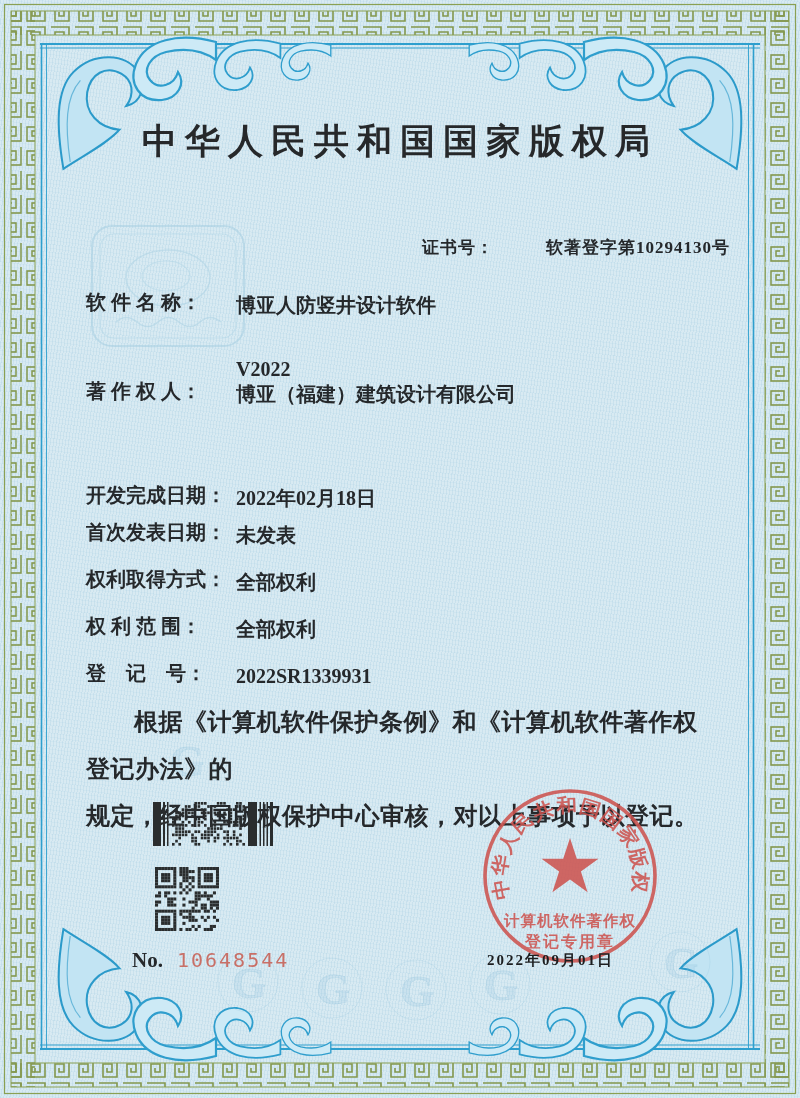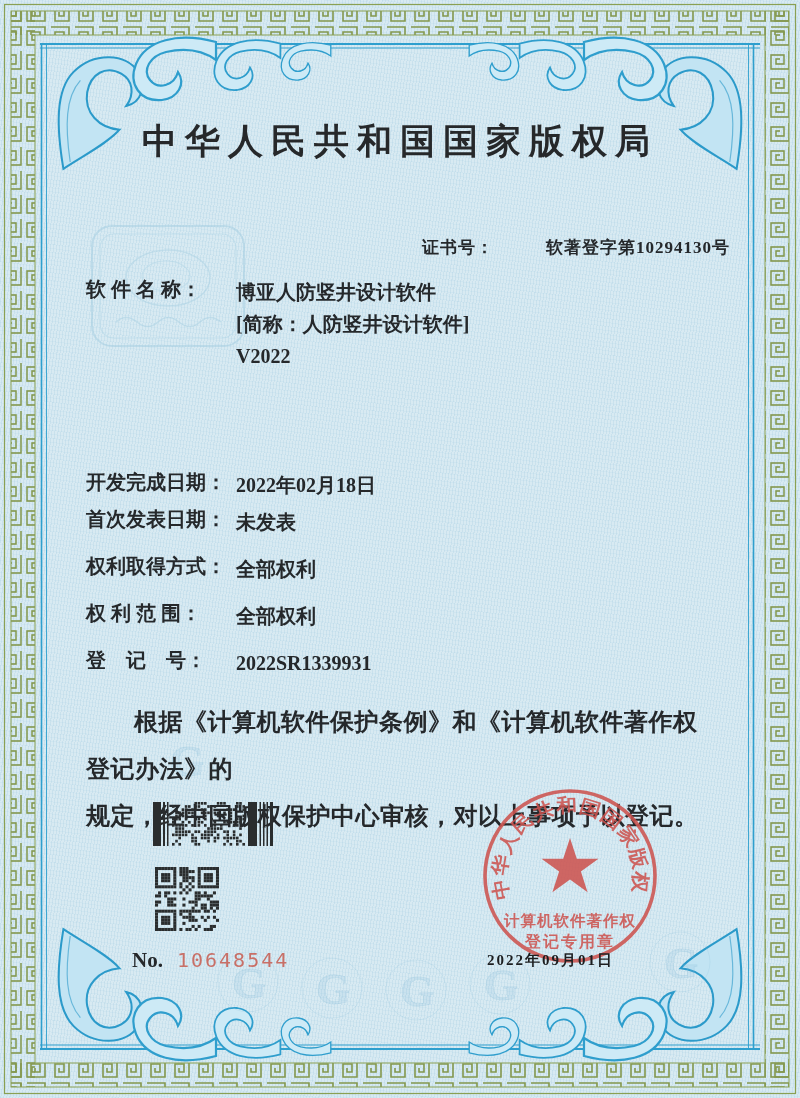--- a/index.html
+++ b/index.html
@@ -10,21 +10,21 @@
       repeating-linear-gradient(98deg, rgba(125,180,210,0.16) 0px, rgba(125,180,210,0.16) 1px, transparent 1px, transparent 3px),
       repeating-linear-gradient(8deg, rgba(150,200,225,0.12) 0px, rgba(150,200,225,0.12) 1px, transparent 1px, transparent 4px);
     font-family:"Liberation Serif","DejaVu Serif",serif;
     color:#25282b;
   }
   .abs{position:absolute;}
   .authority{top:118px;left:0;width:100%;text-align:center;font-size:35px;font-weight:700;letter-spacing:8px;color:#26282a;}
   .title{top:174px;left:0;width:100%;text-align:center;font-size:40px;font-weight:700;letter-spacing:5px;color:#26282a;}
   .certline{top:236px;left:0;width:730px;text-align:right;font-size:17px;font-weight:700;letter-spacing:1px;}
   .certline .val{margin-left:16px;padding-left:36px;}
-  .row{position:absolute;left:86px;font-size:20px;font-weight:700;white-space:nowrap;}
+  .row{position:absolute;left:86px;font-size:20px;font-weight:700;white-space:nowrap;margin-top:13px;}
   .row .lbl{display:inline-block;width:150px;vertical-align:top;}
   .row .val{display:inline-block;vertical-align:top;line-height:32px;}
   .statement{top:699px;left:86px;width:634px;font-size:24px;font-weight:700;letter-spacing:0.5px;line-height:47px;}
   .statement .l1{text-indent:2em;}
   .no-line{top:948px;left:132px;font-size:21px;font-weight:700;white-space:nowrap;}
   .no-line .num{font-family:"DejaVu Sans Mono",monospace;font-weight:400;font-size:20px;color:#c75b4f;letter-spacing:2px;margin-left:14px;opacity:.85;}
   .date{top:951px;left:487px;font-size:15px;font-weight:700;letter-spacing:2px;color:#1c1e20;}
   svg text{font-family:"Liberation Serif","DejaVu Serif",serif;}
 </style>
 </head>
@@ -103,23 +103,26 @@
   </svg>
 
   <div class="abs authority">中华人民共和国国家版权局</div>
   <div class="abs certline">
     <span>证书号：</span><span class="val">软著登字第10294130号</span>
   </div>
 
   <div class="row" style="top:276px;">
     <span class="lbl">软 件 名 称：</span><span class="val">
       <span>博亚人防竖井设计软件</span><br>
-      <span>[简称：人防竖井设计软件]</span><br>
+      <br>
       <span>V2022</span>
     </span>
+  </div>
+  <div class="row" style="top:365px;">
+    <span class="lbl">著 作 权 人：</span><span class="val">博亚（福建）建筑设计有限公司</span>
   </div>
   <div class="row" style="top:469px;">
     <span class="lbl">开发完成日期：</span><span class="val">2022年02月18日</span>
   </div>
   <div class="row" style="top:506px;">
     <span class="lbl">首次发表日期：</span><span class="val">未发表</span>
   </div>
   <div class="row" style="top:553px;">
     <span class="lbl">权利取得方式：</span><span class="val">全部权利</span>
   </div>

